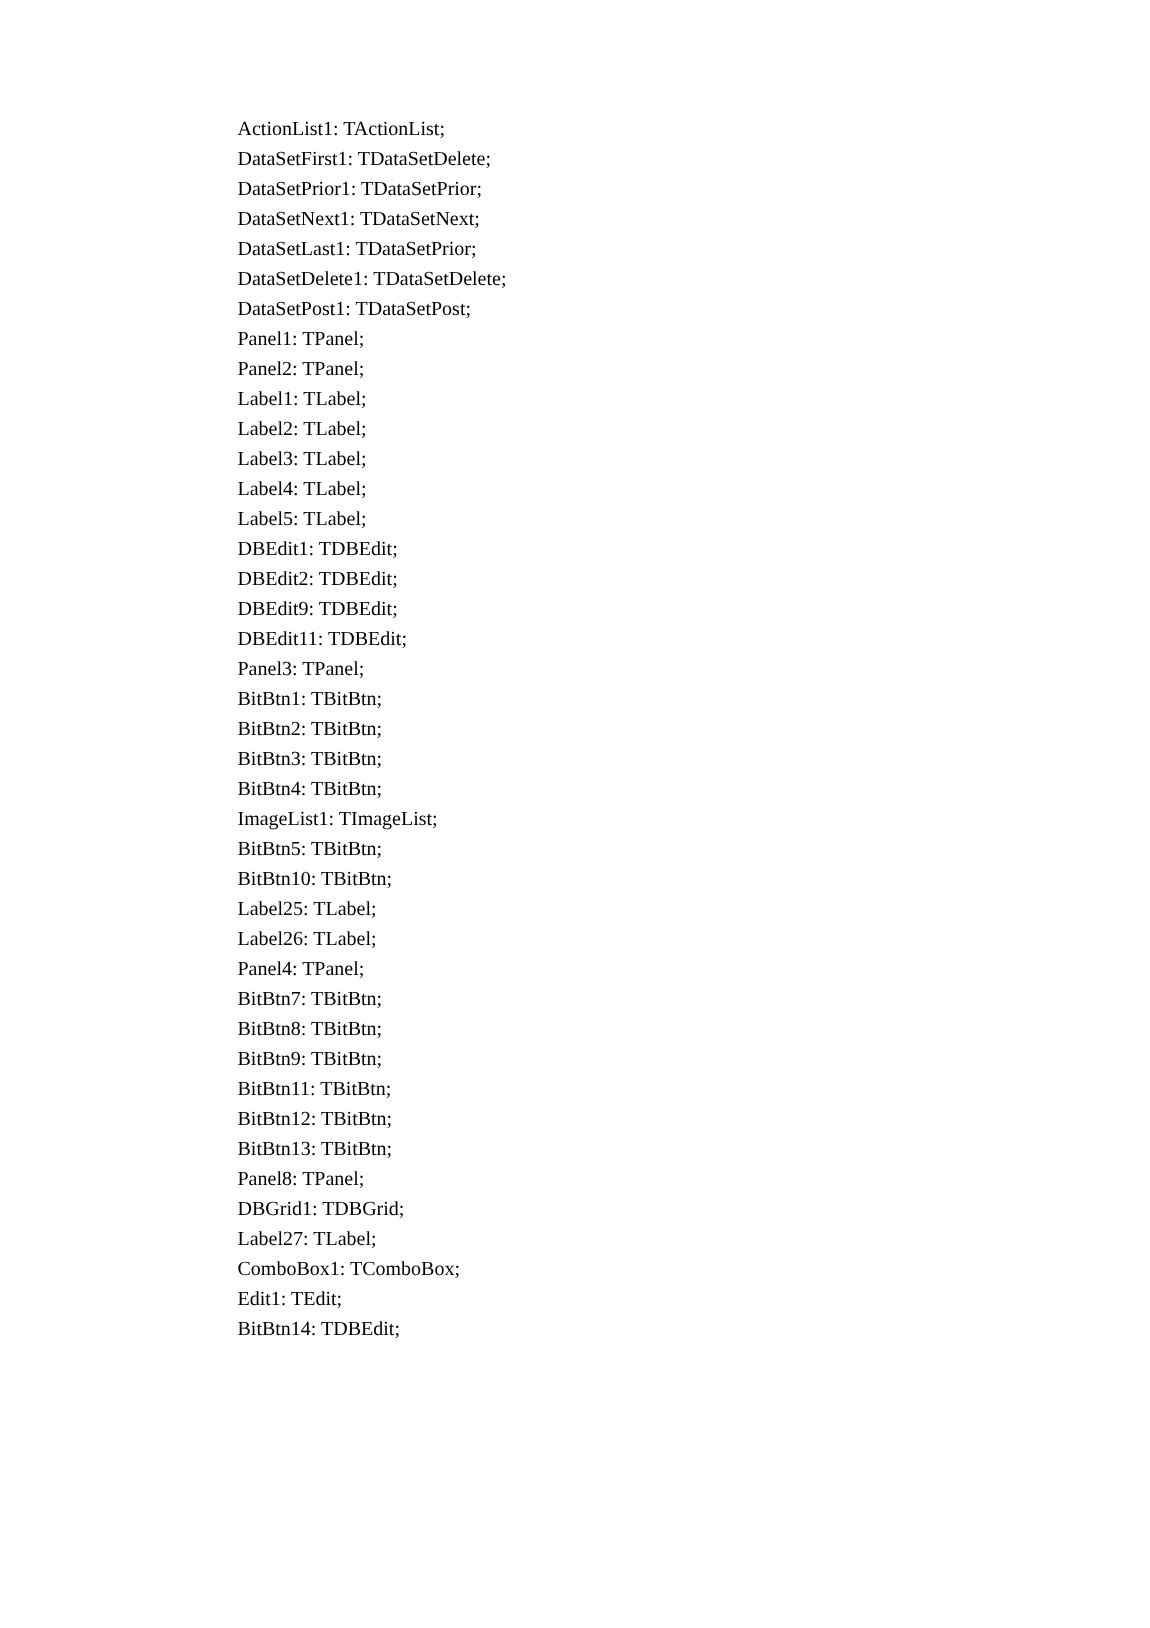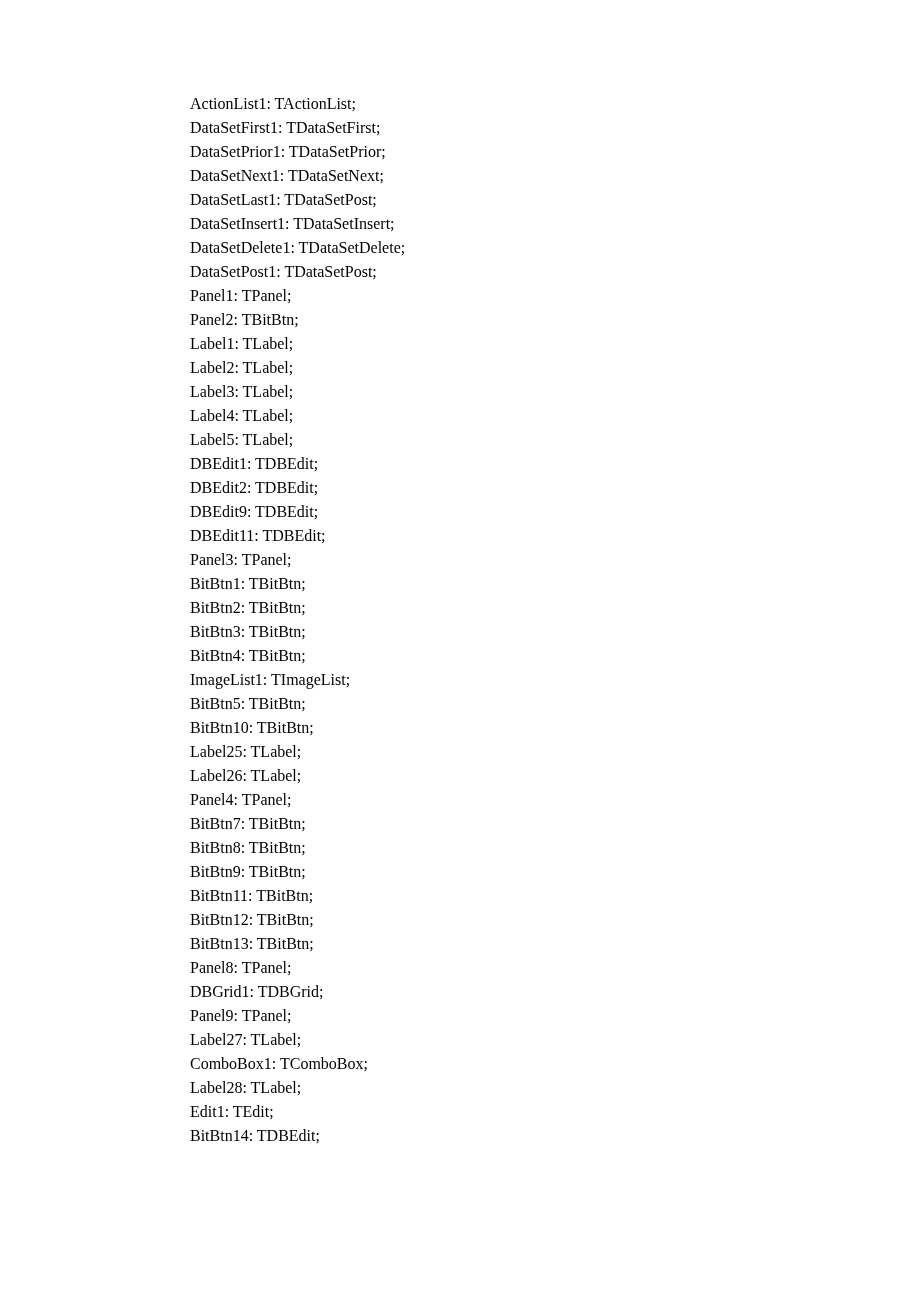--- a/index.html
+++ b/index.html
@@ -29,29 +29,28 @@
     padding: 0;
     height: 24px;
   }
 </style>
 </head>
 <body>
 
 <div class="page">
   <div class="content" id="code-content">
       <div class="line">ActionList1: TActionList;</div>
-      <div class="line">DataSetFirst1: TDataSetFirst;</div>
+      <div class="line">DataSetFirst1: TDataSetDelete;</div>
       <div class="line">DataSetPrior1: TDataSetPrior;</div>
       <div class="line">DataSetNext1: TDataSetNext;</div>
-      <div class="line">DataSetLast1: TDataSetPost;</div>
-      <div class="line">DataSetInsert1: TDataSetInsert;</div>
+      <div class="line">DataSetLast1: TDataSetPrior;</div>
       <div class="line">DataSetDelete1: TDataSetDelete;</div>
       <div class="line">DataSetPost1: TDataSetPost;</div>
       <div class="line">Panel1: TPanel;</div>
-      <div class="line">Panel2: TBitBtn;</div>
+      <div class="line">Panel2: TPanel;</div>
       <div class="line">Label1: TLabel;</div>
       <div class="line">Label2: TLabel;</div>
       <div class="line">Label3: TLabel;</div>
       <div class="line">Label4: TLabel;</div>
       <div class="line">Label5: TLabel;</div>
       <div class="line">DBEdit1: TDBEdit;</div>
       <div class="line">DBEdit2: TDBEdit;</div>
       <div class="line">DBEdit9: TDBEdit;</div>
       <div class="line">DBEdit11: TDBEdit;</div>
       <div class="line">Panel3: TPanel;</div>
@@ -66,20 +65,18 @@
       <div class="line">Label26: TLabel;</div>
       <div class="line">Panel4: TPanel;</div>
       <div class="line">BitBtn7: TBitBtn;</div>
       <div class="line">BitBtn8: TBitBtn;</div>
       <div class="line">BitBtn9: TBitBtn;</div>
       <div class="line">BitBtn11: TBitBtn;</div>
       <div class="line">BitBtn12: TBitBtn;</div>
       <div class="line">BitBtn13: TBitBtn;</div>
       <div class="line">Panel8: TPanel;</div>
       <div class="line">DBGrid1: TDBGrid;</div>
-      <div class="line">Panel9: TPanel;</div>
       <div class="line">Label27: TLabel;</div>
       <div class="line">ComboBox1: TComboBox;</div>
-      <div class="line">Label28: TLabel;</div>
       <div class="line">Edit1: TEdit;</div>
       <div class="line">BitBtn14: TDBEdit;</div>
     </div>
 </div>
 
 </body></html>

